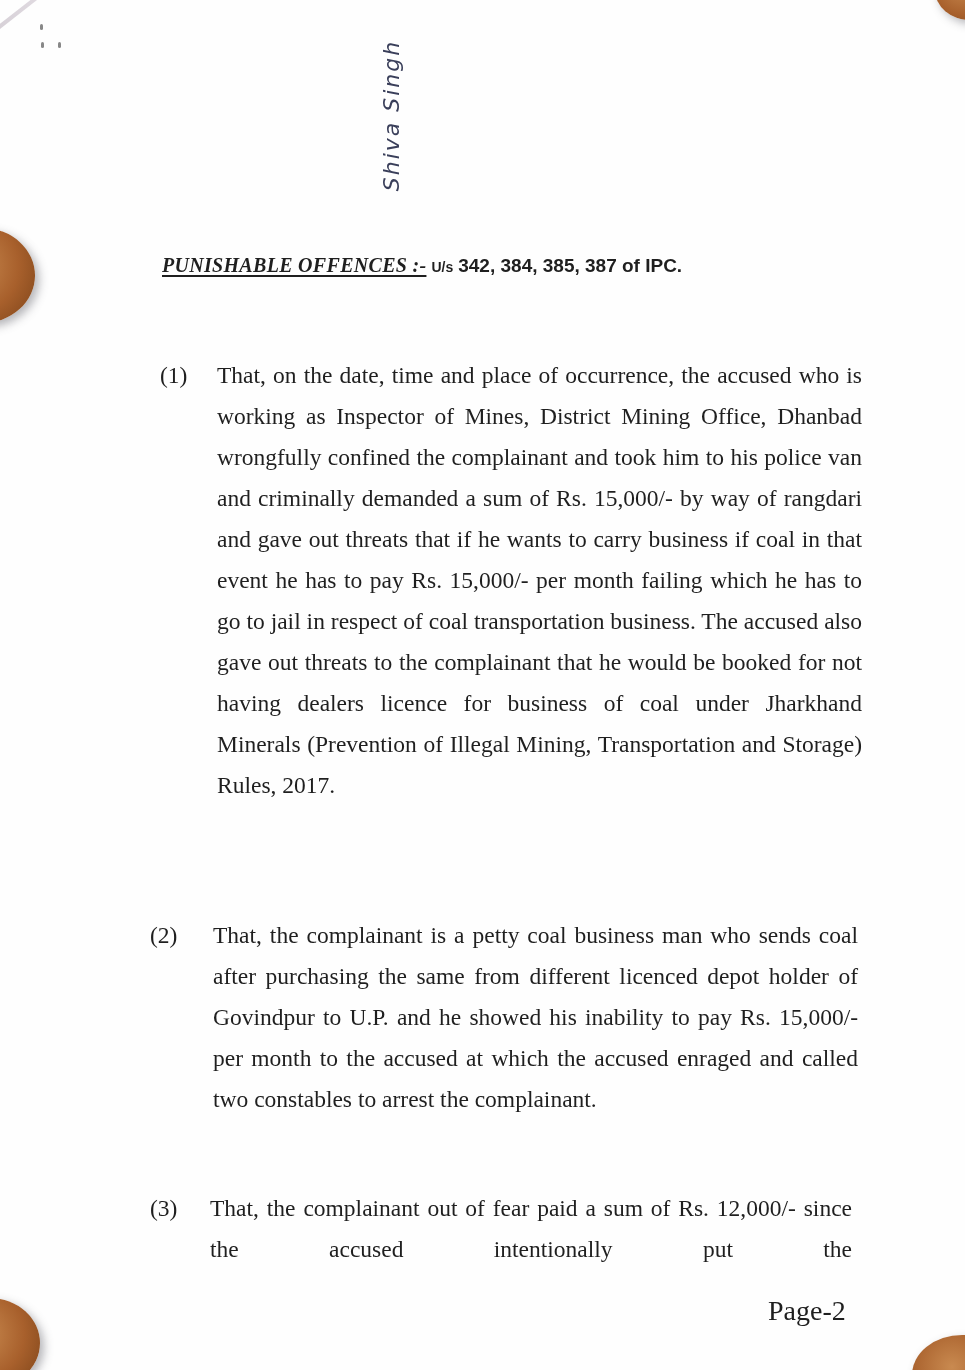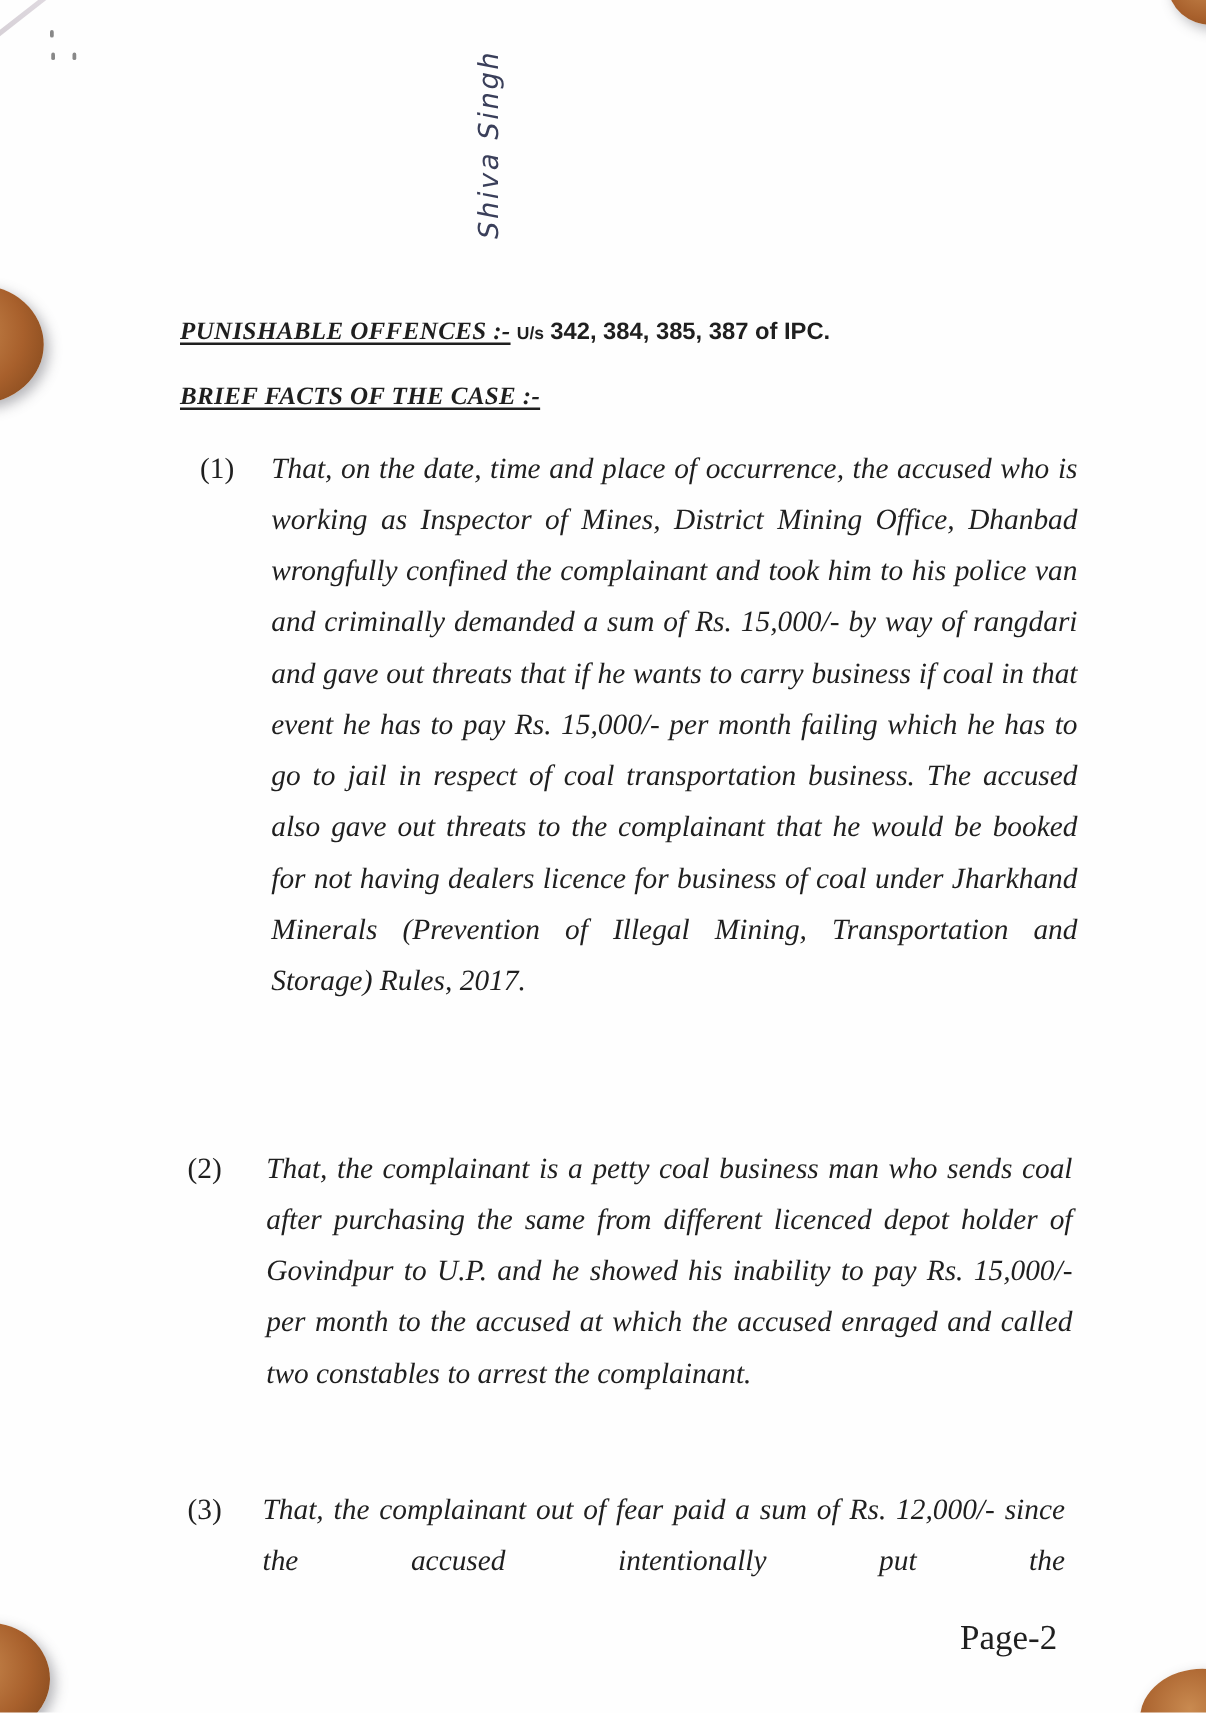--- a/index.html
+++ b/index.html
@@ -24,28 +24,28 @@
     .signature {
       position: absolute; left: 362px; top: 30px; width: 60px; height: 170px;
       display: flex; align-items: center; justify-content: center;
     }
     .signature span {
       display: inline-block; transform: rotate(-90deg); white-space: nowrap;
       font-family: "DejaVu Sans", sans-serif; font-size: 22px; color: #3a3f5a;
       letter-spacing: 2px; font-style: italic;
     }
     .heading-line {
-      position: absolute; left: 144px; font-size: 20px; font-weight: bold; white-space: nowrap;
+      position: absolute; left: 162px; font-size: 20px; font-weight: bold; white-space: nowrap;
     }
     .heading-label { font-style: italic; text-decoration: underline; text-underline-offset: 3px; letter-spacing: 0.3px; }
     .heading-value { font-family: "Liberation Sans", sans-serif; font-size: 19px; }
     .heading-sub { font-size: 14px; }
     .para { position: absolute; left: 150px; width: 712px; font-size: 23.5px; line-height: 41px; }
     .para-num { position: absolute; left: 0; top: 0; width: 60px; }
-    .para-text { margin-left: 67px; text-align: justify; text-align-last: left; font-style: italic; }
+    .para-text { margin-left: 67px; text-align: justify; text-align-last: left; }
     .page-number { position: absolute; left: 768px; top: 1295px; font-size: 28px; }
   </style>
 </head>
 <body>
 
 <div class="page">
   <div class="fold-line"></div>
   <div class="speck" style="left:40px;top:24px;"></div>
   <div class="speck" style="left:41px;top:42px;"></div>
   <div class="speck" style="left:58px;top:42px;"></div>
@@ -58,23 +58,20 @@
   <div class="signature">
     <span>Shiva Singh</span>
   </div>
 
   <div class="heading-line" style="top:254px;">
     <span class="heading-label">PUNISHABLE OFFENCES :-</span>
     <span class="heading-value heading-sub">U/s</span>
     <span class="heading-value">342, 384, 385, 387 of IPC.</span>
   </div>
 
-  <div class="heading-line" style="top:306px;">
-    <span class="heading-label">BRIEF FACTS OF THE CASE :-</span>
-  </div>
 
   <div class="para" style="top:355px;">
     <span class="para-num" style="left:10px;">(1)</span>
     <div class="para-text">That, on the date, time and place of occurrence, the accused who is working as Inspector of Mines, District Mining Office, Dhanbad wrongfully confined the complainant and took him to his police van and criminally demanded a sum of Rs. 15,000/- by way of rangdari and gave out threats that if he wants to carry business if coal in that event he has to pay Rs. 15,000/- per month failing which he has to go to jail in respect of coal transportation business. The accused also gave out threats to the complainant that he would be booked for not having dealers licence for business of coal under Jharkhand Minerals (Prevention of Illegal Mining, Transportation and Storage) Rules, 2017.</div>
   </div>
 
   <div class="para" style="top:915px;left:150px;width:708px;">
     <span class="para-num">(2)</span>
     <div class="para-text" style="margin-left:63px;">That, the complainant is a petty coal business man who sends coal after purchasing the same from different licenced depot holder of Govindpur to U.P. and he showed his inability to pay Rs. 15,000/- per month to the accused at which the accused enraged and called two constables to arrest the complainant.</div>
   </div>

